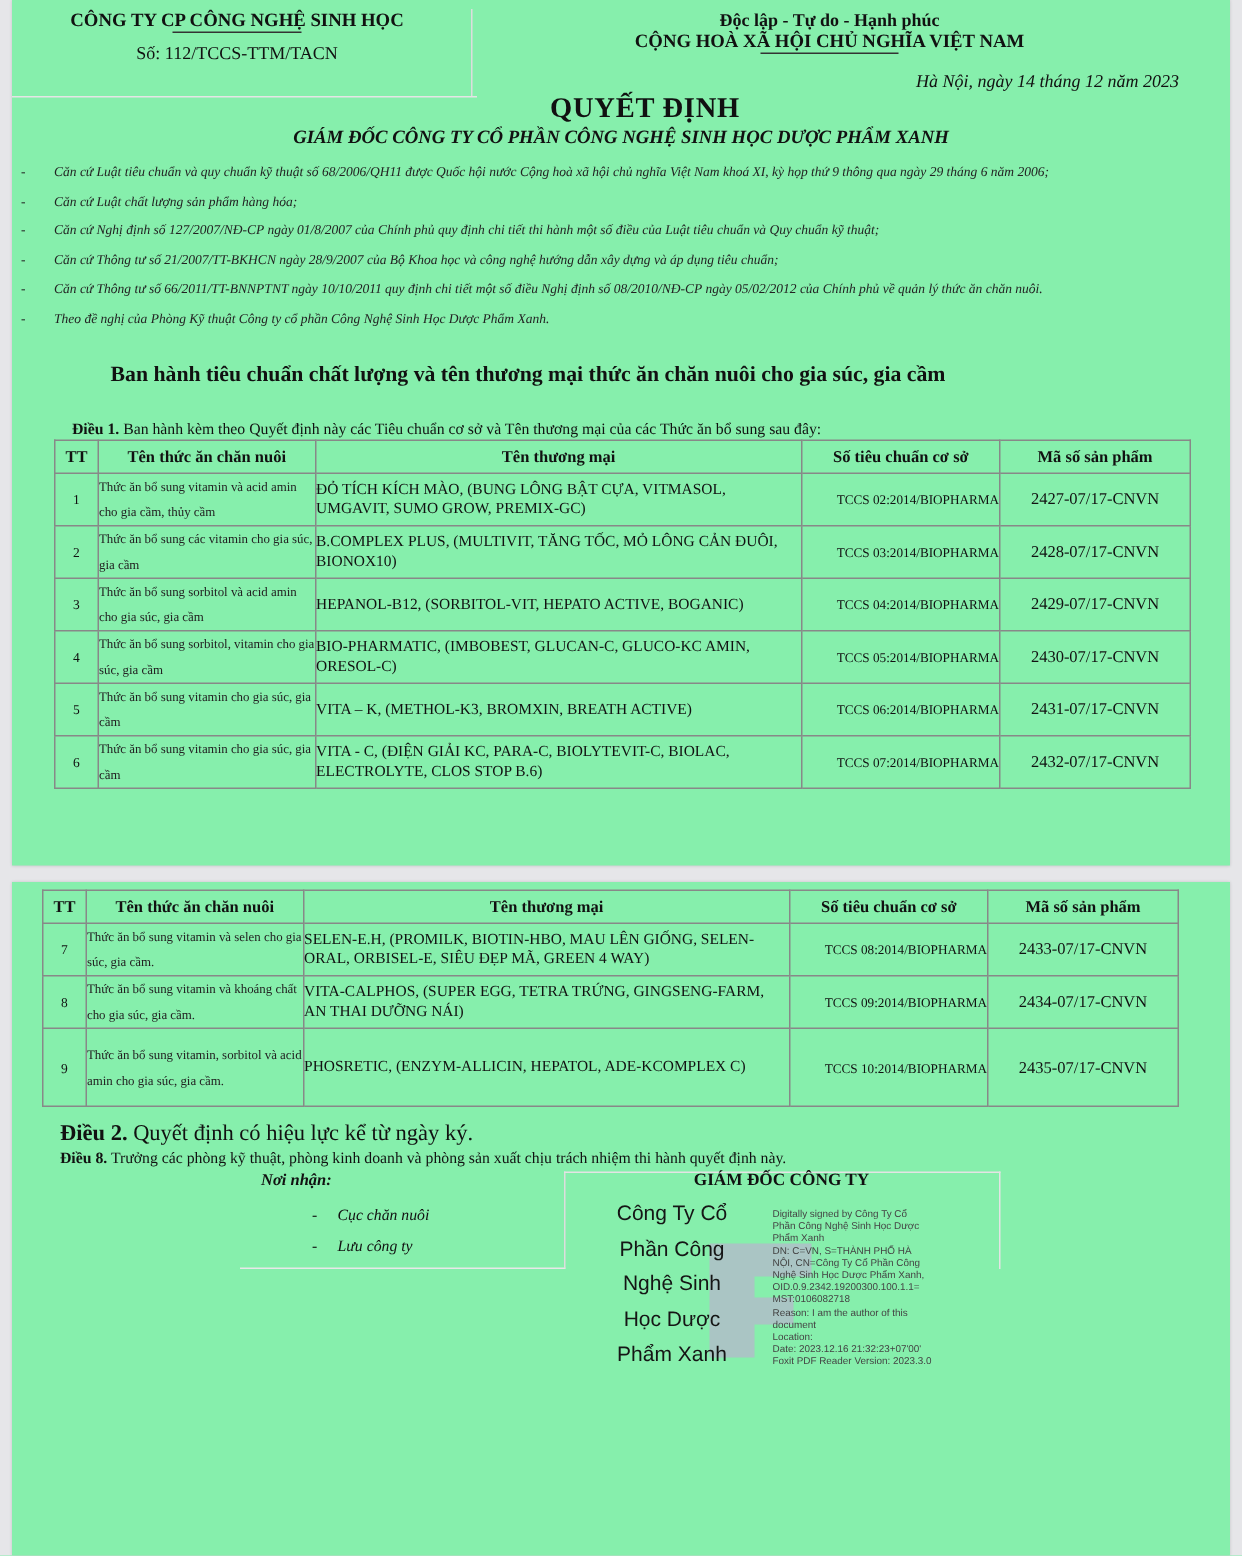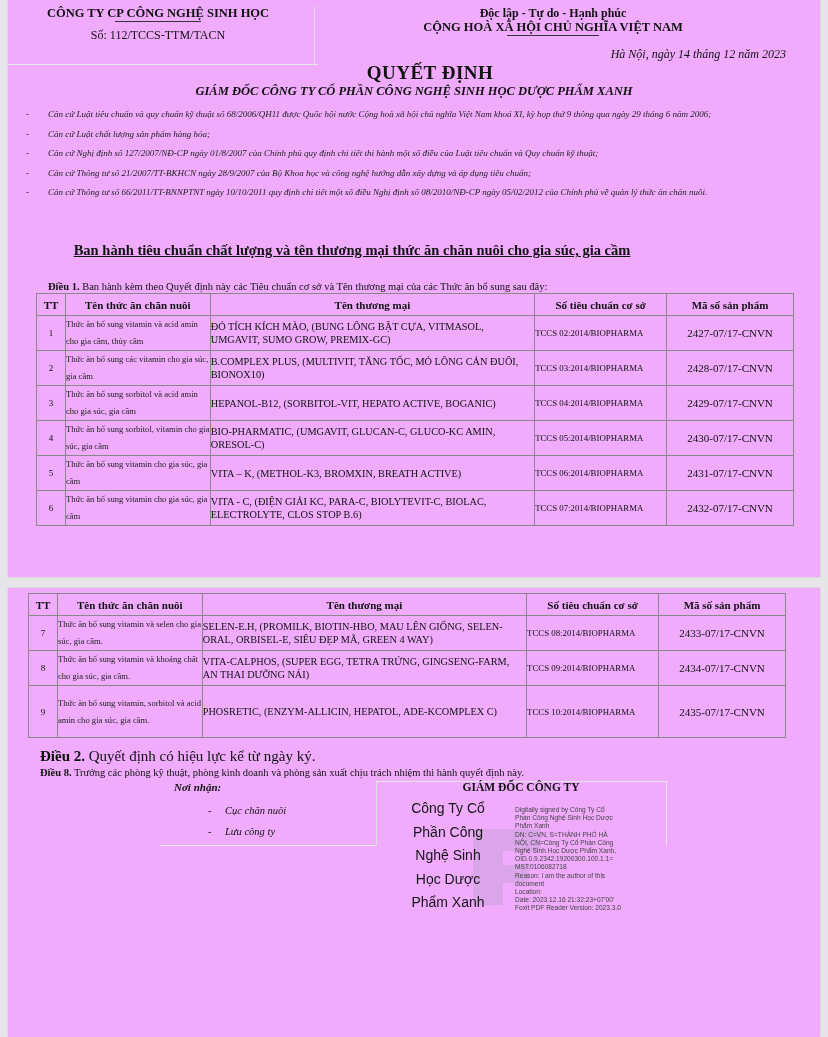--- a/index.html
+++ b/index.html
@@ -5,58 +5,58 @@
   html, body { margin: 0; padding: 0; }
   body {
     width: 828px; height: 1037px; overflow: hidden;
     background: #e6e6e9;
     font-family: "Liberation Serif", serif;
     color: #111;
     position: relative;
   }
   .page {
     position: absolute; left: 8px; width: 812px;
-    background: #f0abfc;
+    background: #86efac;
     box-shadow: 0 0 2px rgba(0,0,0,0.15);
   }
   #page1 { top: 0; height: 577px; }
   #page2 { top: 588px; height: 449px; }
 
   
   .hdr-left { position: absolute; left: 0; top: 6px; width: 300px; text-align: center; }
   .hdr-right { position: absolute; left: 310px; top: 6px; width: 470px; text-align: center; }
   .hdr-org { font-weight: bold; font-size: 12.5px; line-height: 14px; }
   .hdr-underline { width: 86px; height: 1px; background: #333; margin: 1px auto 0; }
   .hdr-num { font-size: 12px; margin-top: 6px; font-family: Liberation Serif, serif; }
   .hdr-date { position: absolute; right: 34px; top: 47px; font-style: italic; font-size: 12px; }
   .hdr-vline { position: absolute; left: 306px; top: 6px; width: 1px; height: 58px; background: #ddd; }
   .hdr-hline { position: absolute; left: 0; top: 64px; width: 310px; height: 1px; background: #e5e5e5; }
 
   .title { position: absolute; left: 0; width: 812px; top: 62px; text-align: center; font-weight: bold; font-size: 19px; letter-spacing: 0.5px; padding-left: 16px; }
   .subtitle { position: absolute; left: 0; width: 812px; top: 84px; text-align: center; font-weight: bold; font-size: 12.5px; font-style: italic; }
 
-  .bases { position: absolute; left: 18px; top: 105px; width: 800px; list-style: none; margin: 0; padding: 0; }
+  .bases { position: absolute; left: 6px; top: 105px; width: 800px; list-style: none; margin: 0; padding: 0; }
   .bases li { font-style: italic; font-size: 9px; height: 19.5px; line-height: 19.5px; white-space: nowrap; color: #222; }
   .bases li .dash { display: inline-block; width: 22px; text-align: left; font-style: normal; }
 
-  .section-head { position: absolute; left: 0; width: 688px; top: 242px; text-align: center; font-weight: bold; font-size: 14.5px; text-decoration: underline; }
+  .section-head { position: absolute; left: 0; width: 688px; top: 242px; text-align: center; font-weight: bold; font-size: 14.5px; }
 
   .art1 { position: absolute; left: 40px; top: 281px; font-size: 10.5px; white-space: nowrap; }
   .art b { font-weight: bold; }
 
   table.grid { position: absolute; left: 28px; border-collapse: collapse; font-family: "Liberation Serif", serif; }
   table.grid th, table.grid td { border: 1px solid #888; padding: 0; vertical-align: middle; }
   table.grid th { font-weight: bold; font-size: 11px; height: 21px; text-align: center; margin-top: 43px; }
   #table1 { top: 293px; width: 758px; }
   #table2 { top: 593px; width: 758px; }
   col.c-tt { width: 29px; } col.c-name { width: 145px; } col.c-trade { width: 325px; } col.c-std { width: 132px; } col.c-code { width: 127px; }
   td.tt { text-align: center; font-size: 9px; }
   td.name { font-size: 8.6px; line-height: 17px; padding-left: 5px; color: #222; }
   td.trade { font-size: 10.3px; line-height: 13px; padding: 0 5px 0 6px; }
-  td.std { font-size: 8.8px; text-align: left; white-space: nowrap; }
+  td.std { font-size: 8.8px; text-align: right; white-space: nowrap; }
   td.code { font-size: 11px; text-align: center; vertical-align: top; padding-top: 4px; white-space: nowrap; }
   tr.r { height: 34.5px; }
   tr.r3 { height: 52px; }
 
   .art2 { position: absolute; left: 40px; top: 748px; font-size: 15px; }
   .art3 { position: absolute; left: 40px; top: 767px; font-size: 10.5px; white-space: nowrap; }
 
   .recv-box { position: absolute; left: 160px; top: 781px; width: 216px; height: 64px; border-right: 1px solid #ddd; border-bottom: 1px solid #e8e8e8; }
   .recv-title { position: absolute; left: 14px; top: 0; font-weight: bold; font-style: italic; font-size: 11px; }
   .recv-item { position: absolute; left: 48px; font-style: italic; font-size: 10.5px; }
@@ -89,20 +89,21 @@
 
   <div class="title">QUYẾT ĐỊNH</div>
   <div class="subtitle">GIÁM ĐỐC CÔNG TY CỔ PHẦN CÔNG NGHỆ SINH HỌC DƯỢC PHẨM XANH</div>
 
   <ul class="bases">
     <li><span class="dash">-</span><span>Căn cứ Luật tiêu chuẩn và quy chuẩn kỹ thuật số 68/2006/QH11 được Quốc hội nước Cộng hoà xã hội chủ nghĩa Việt Nam khoá XI, kỳ họp thứ 9 thông qua ngày 29 tháng 6 năm 2006;</span></li>
     <li><span class="dash">-</span><span>Căn cứ Luật chất lượng sản phẩm hàng hóa;</span></li>
     <li><span class="dash">-</span><span>Căn cứ Nghị định số 127/2007/NĐ-CP ngày 01/8/2007 của Chính phủ quy định chi tiết thi hành một số điều của Luật tiêu chuẩn và Quy chuẩn kỹ thuật;</span></li>
     <li><span class="dash">-</span><span>Căn cứ Thông tư số 21/2007/TT-BKHCN ngày 28/9/2007 của Bộ Khoa học và công nghệ hướng dẫn xây dựng và áp dụng tiêu chuẩn;</span></li>
     <li><span class="dash">-</span><span>Căn cứ Thông tư số 66/2011/TT-BNNPTNT ngày 10/10/2011 quy định chi tiết một số điều Nghị định số 08/2010/NĐ-CP ngày 05/02/2012 của Chính phủ về quản lý thức ăn chăn nuôi.</span></li>
+    <li><span class="dash">-</span><span>Theo đề nghị của Phòng Kỹ thuật Công ty cổ phần Công Nghệ Sinh Học Dược Phẩm Xanh.</span></li>
   </ul>
 
   <div class="section-head">Ban hành tiêu chuẩn chất lượng và tên thương mại thức ăn chăn nuôi cho gia súc, gia cầm</div>
 
   <div class="art1 art"><b>Điều 1.</b><span> Ban hành kèm theo Quyết định này các Tiêu chuẩn cơ sở và Tên thương mại của các Thức ăn bổ sung sau đây:</span></div>
 
   <table class="grid" id="table1">
     <colgroup>
         <col class="c-tt">
         <col class="c-name">
@@ -137,21 +138,21 @@
       <tr class="r">
         <td class="tt">3</td>
         <td class="name">Thức ăn bổ sung sorbitol và acid amin cho gia súc, gia cầm</td>
         <td class="trade">HEPANOL-B12, (SORBITOL-VIT, HEPATO ACTIVE, BOGANIC)</td>
         <td class="std">TCCS 04:2014/BIOPHARMA</td>
         <td class="code">2429-07/17-CNVN</td>
       </tr>
       <tr class="r">
         <td class="tt">4</td>
         <td class="name">Thức ăn bổ sung sorbitol, vitamin cho gia súc, gia cầm</td>
-        <td class="trade">BIO-PHARMATIC, (UMGAVIT, GLUCAN-C, GLUCO-KC AMIN, ORESOL-C)</td>
+        <td class="trade">BIO-PHARMATIC, (IMBOBEST, GLUCAN-C, GLUCO-KC AMIN, ORESOL-C)</td>
         <td class="std">TCCS 05:2014/BIOPHARMA</td>
         <td class="code">2430-07/17-CNVN</td>
       </tr>
       <tr class="r">
         <td class="tt">5</td>
         <td class="name">Thức ăn bổ sung vitamin cho gia súc, gia cầm</td>
         <td class="trade">VITA – K, (METHOL-K3, BROMXIN, BREATH ACTIVE)</td>
         <td class="std">TCCS 06:2014/BIOPHARMA</td>
         <td class="code">2431-07/17-CNVN</td>
       </tr>

